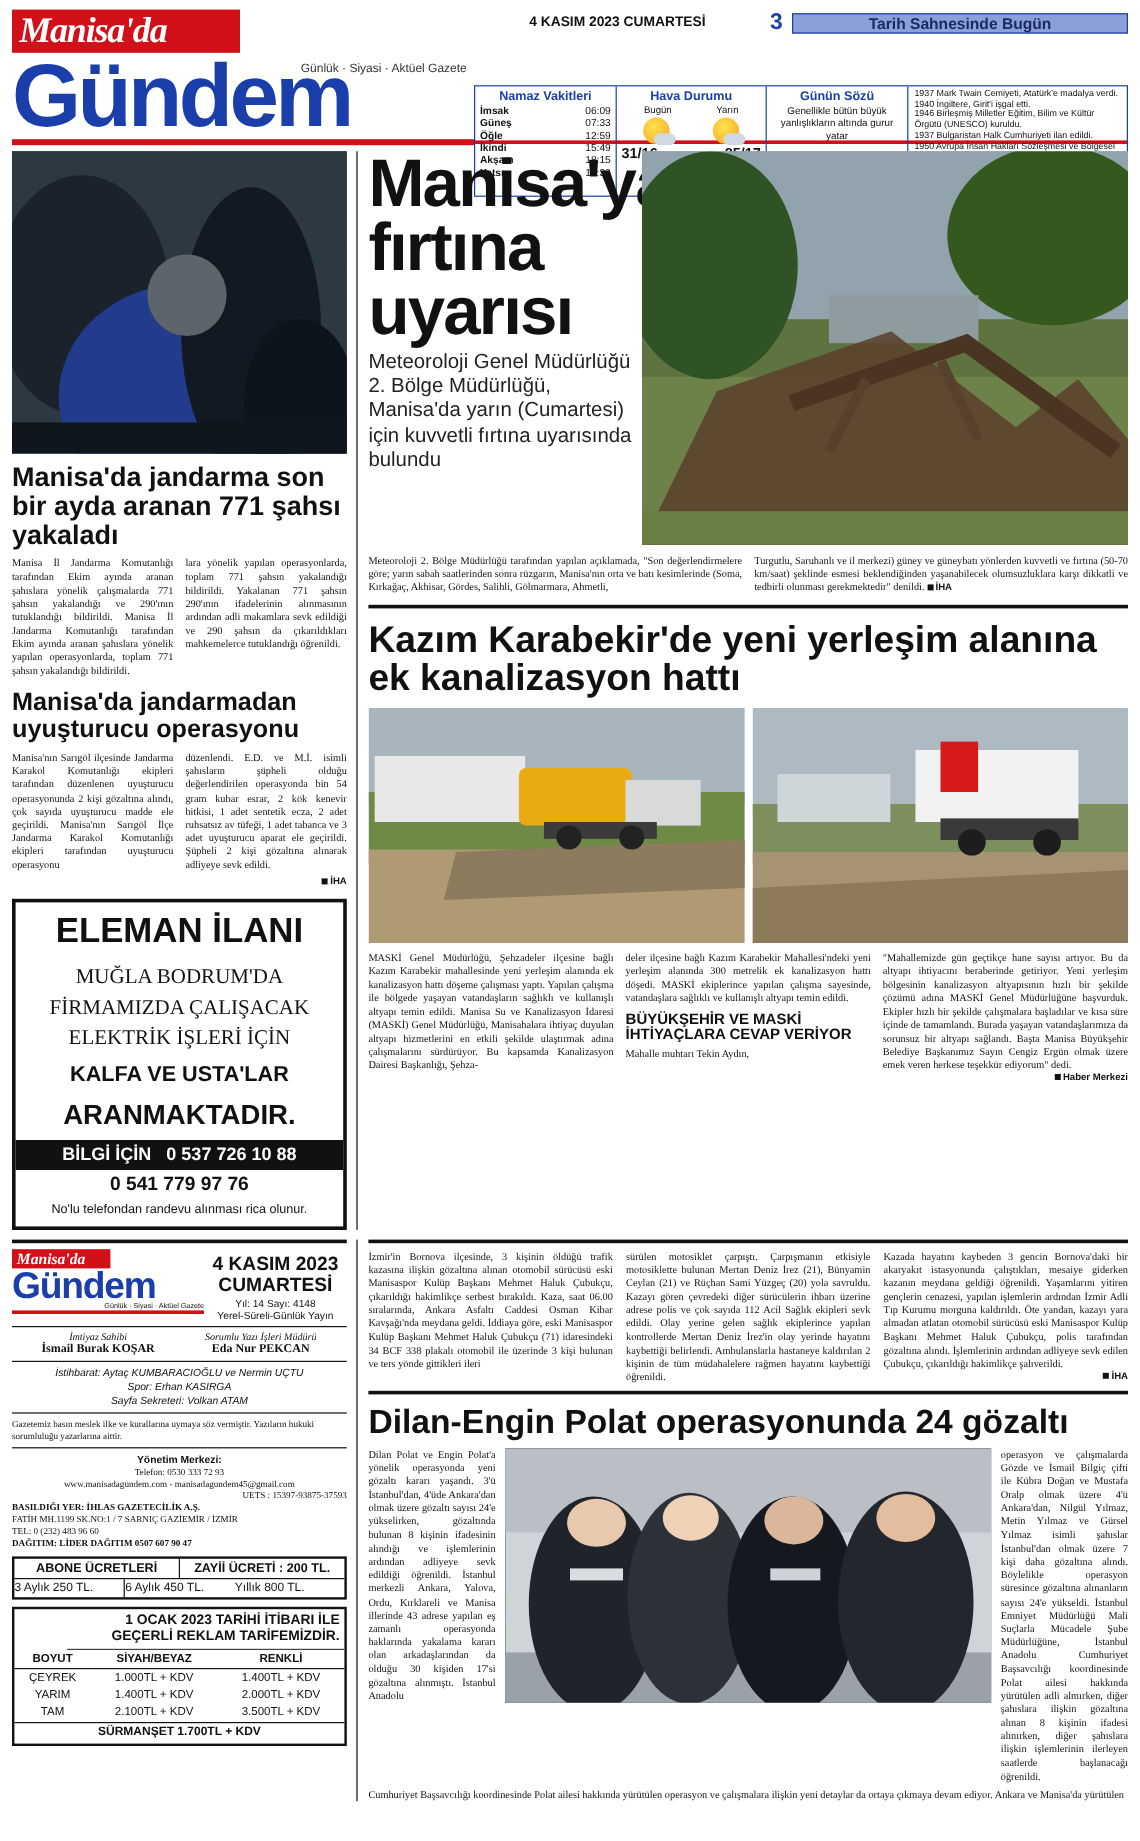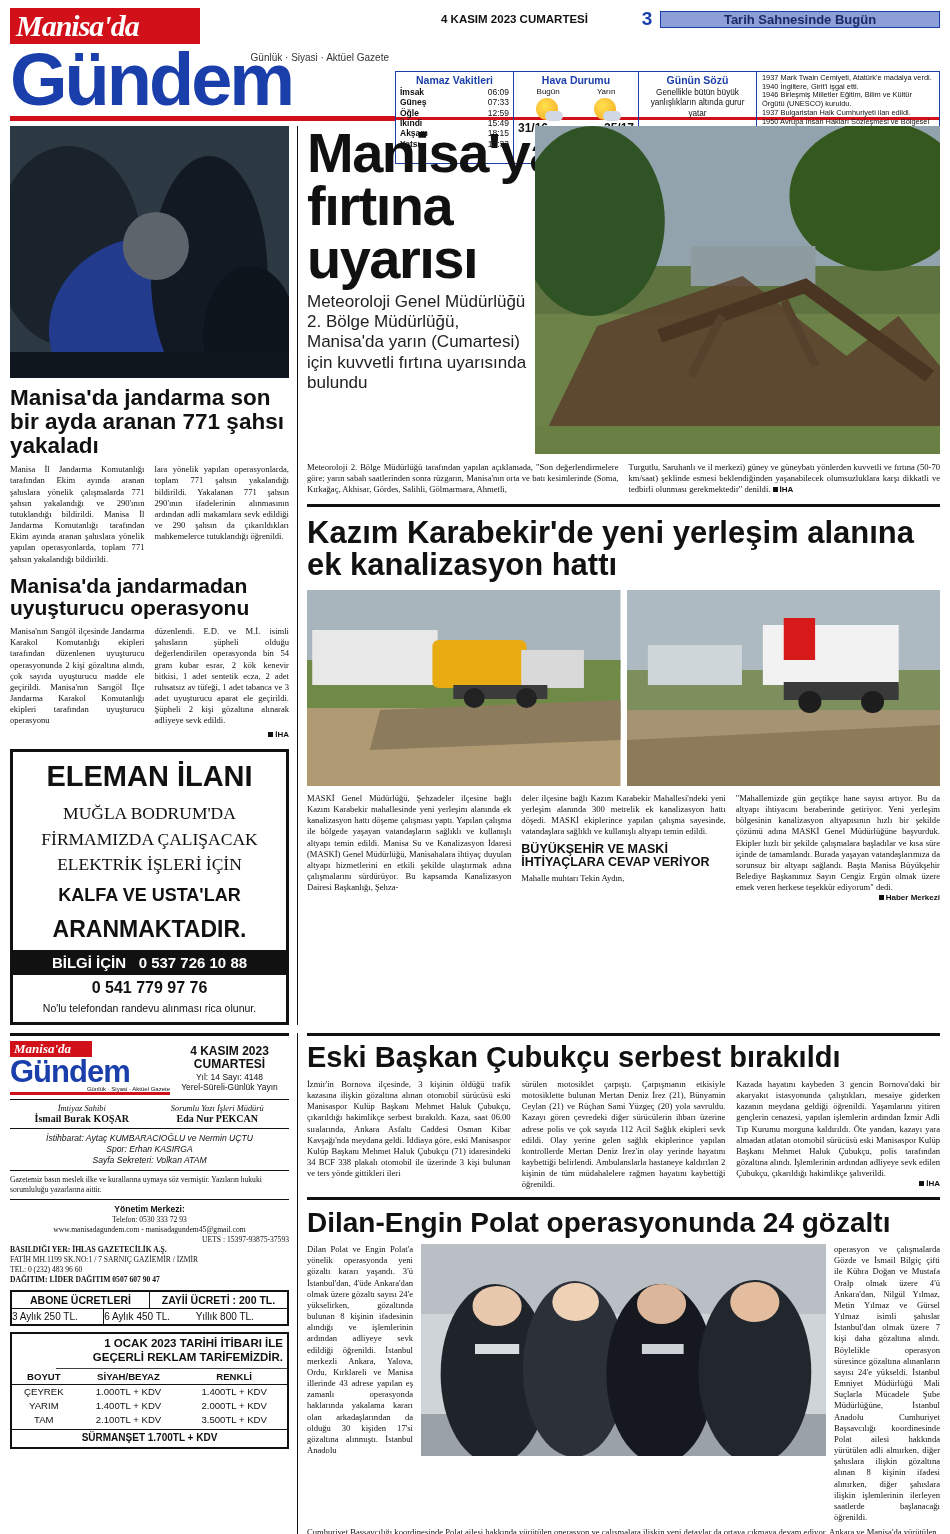--- a/index.html
+++ b/index.html
@@ -104,21 +104,21 @@
   .kunye { font-family: "Liberation Sans", sans-serif; font-size: 8.6px; text-align: center; line-height: 1.3; }
   .mini-mast { display: flex; align-items: flex-start; }
   .mini-logo { width: 160px; }
   .mini-logo-top { background: #d21019; color: #fff; font-style: italic; font-weight: bold; font-size: 13px;
     padding: 0 0 0 4px; width: 82px; font-family: "Liberation Serif", serif; }
   .mini-logo-main { font-family: "Liberation Sans", sans-serif; font-weight: bold; font-size: 31px; color: #1b3faa;
     line-height: 0.95; letter-spacing: -1px; }
   .mini-logo-sub { font-size: 6px; text-align: right; font-family: "Liberation Sans", sans-serif; }
   .mini-rule { height: 3px; background: #d21019; }
   .mini-right { flex: 1; text-align: center; font-family: "Liberation Sans", sans-serif; font-size: 10px; padding-top: 4px;}
-  .mini-right .d { font-weight: bold; font-size: 12px; line-height: 1.15; }
+  .mini-right .d { font-weight: bold; font-size: 16px; line-height: 1.15; }
   .mini-right .y { font-size: 8.5px; }
 
   .kunye-row { display: flex; justify-content: space-between; padding: 0 4px; margin-top: 3px; }
   .kunye-cell { flex: 1; text-align: center; font-size: 9px; }
   .kunye-cell .lab { font-style: italic; font-size: 8.4px; }
   .kunye-cell .nm { font-weight: bold; font-size: 10px; }
   .kunye-small { font-size: 7.6px; line-height: 1.3; }
 
   .abone { border: 2px solid #111; margin-top: 6px; }
   .abone-h { display: flex; font-family: "Liberation Sans", sans-serif; font-weight: bold; font-size: 10.5px;
@@ -457,21 +457,20 @@
           </tr>
         </tbody>
           </table>
         <div class="surmanset">SÜRMANŞET 1.700TL + KDV</div>
       </div>
     </div>
 
     <div class="mid-right">
       <div class="hr-thick" style="margin-bottom:6px"></div>
 
-      <h1 class="lead eski">Eski Başkan Çubukçu serbest bırakıldı</h1>
       <div style="display:flex; gap:11px">
         <div class="body-text" style="flex:1">İzmir'in Bornova ilçesinde, 3 kişinin öldüğü trafik kazasına ilişkin gözaltına alınan otomobil sürücüsü eski Manisaspor Kulüp Başkanı Mehmet Haluk Çubukçu, çıkarıldığı hakimlikçe serbest bırakıldı.
 
 Kaza, saat 06.00 sıralarında, Ankara Asfaltı Caddesi Osman Kibar Kavşağı'nda meydana geldi. İddiaya göre, eski Manisaspor Kulüp Başkanı Mehmet Haluk Çubukçu (71) idaresindeki 34 BCF 338 plakalı otomobil ile üzerinde 3 kişi bulunan ve ters yönde gittikleri ileri</div>
         <div class="body-text" style="flex:1">sürülen motosiklet çarpıştı. Çarpışmanın etkisiyle motosiklette bulunan Mertan Deniz İrez (21), Bünyamin Ceylan (21) ve Rüçhan Sami Yüzgeç (20) yola savruldu. Kazayı gören çevredeki diğer sürücülerin ihbarı üzerine adrese polis ve çok sayıda 112 Acil Sağlık ekipleri sevk edildi. Olay yerine gelen sağlık ekiplerince yapılan kontrollerde Mertan Deniz İrez'in olay yerinde hayatını kaybettiği belirlendi. Ambulanslarla hastaneye kaldırılan 2 kişinin de tüm müdahalelere rağmen hayatını kaybettiği öğrenildi.</div>
         <div style="flex:1">
           <div class="body-text">Kazada hayatını kaybeden 3 gencin Bornova'daki bir akaryakıt istasyonunda çalıştıkları, mesaiye giderken kazanın meydana geldiği öğrenildi. Yaşamlarını yitiren gençlerin cenazesi, yapılan işlemlerin ardından İzmir Adli Tıp Kurumu morguna kaldırıldı. Öte yandan, kazayı yara almadan atlatan otomobil sürücüsü eski Manisaspor Kulüp Başkanı Mehmet Haluk Çubukçu, polis tarafından gözaltına alındı. İşlemlerinin ardından adliyeye sevk edilen Çubukçu, çıkarıldığı hakimlikçe şalıverildi.</div>
           <div class="ia" style="text-align:right"><span class="sq"></span><span>İHA</span></div>
         </div>
       </div>

